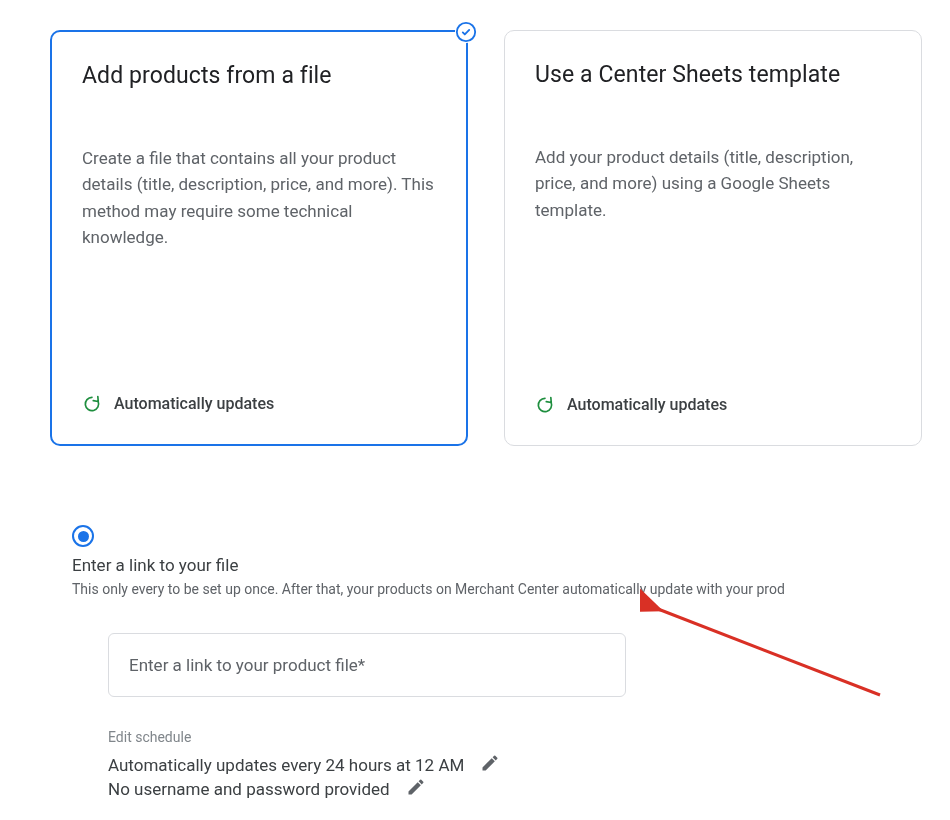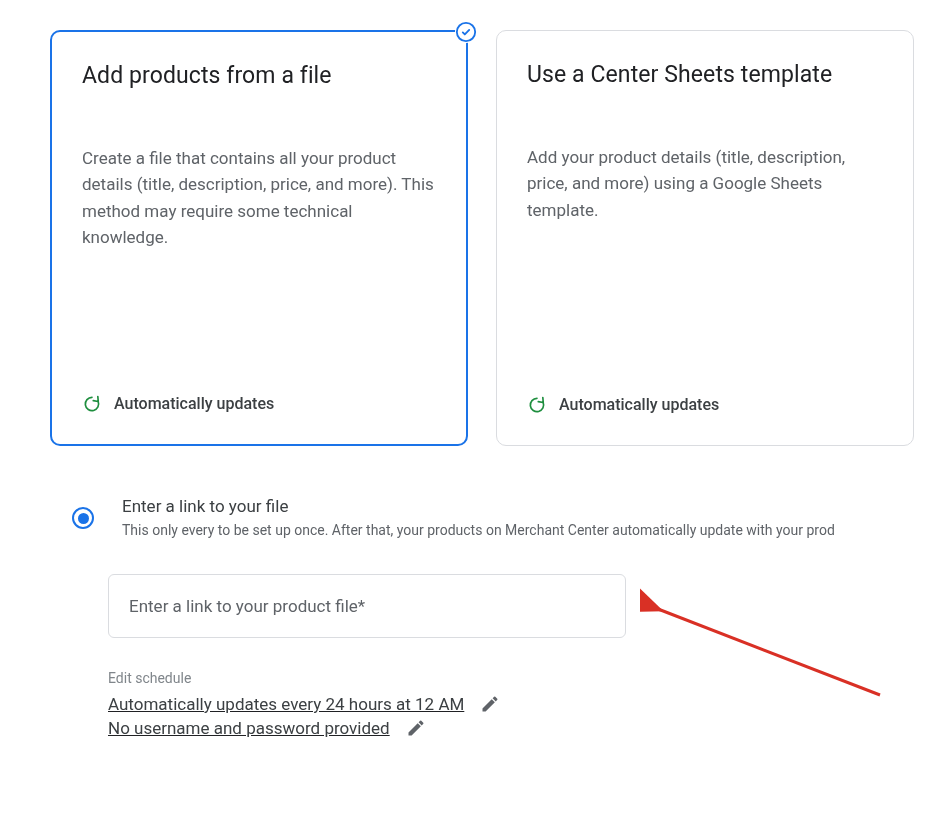--- a/index.html
+++ b/index.html
@@ -11,22 +11,22 @@
       font-family: 'Google Sans', Roboto, Arial, sans-serif;
       background: #fff;
       width: 950px;
       height: 820px;
       padding: 30px 0 0 50px;
       color: #202124;
       overflow: hidden;
     }
     .cards-row {
       display: flex;
-      gap: 28px;
-      margin-bottom: 50px;
+      gap: 36px;
+      margin-bottom: 77px;
     }
     .card {
       position: relative;
       width: 418px;
       height: 416px;
       border: 1px solid #dadce0;
       border-radius: 10px;
       padding: 30px 26px 26px 30px;
       display: flex;
       flex-direction: column;
@@ -66,22 +66,23 @@
       height: 22px;
       background: #fff;
       border-radius: 50%;
       display:flex;
       align-items:center;
       justify-content:center;
     }
     .radio-section {
       margin-left: 22px;
       display: flex;
-      align-items: center;
-      gap: 28px;
+      align-items: flex-start;
+      gap: 8px;
+      flex-direction: column;
     }
     .radio-outer {
       width: 22px;
       height: 22px;
       border: 2px solid #1a73e8;
       border-radius: 50%;
       display: flex;
       align-items: center;
       justify-content: center;
       flex-shrink: 0;
@@ -127,23 +128,22 @@
       margin-left: 58px;
     }
     .sub-label {
       font-size: 14px;
       color: #80868b;
       margin-top: 32px;
       margin-bottom: 6px;
     }
     .sub-value-row {
       display: flex;
-      align-items: center;
+      align-items: flex-end;
       gap: 14px;
-      text-decoration: underline;
     }
     .sub-value {
       font-size: 17px;
       color: #3c4043;
     }
     .pencil-btn {
       width: 24px;
       height: 24px;
       display: flex;
       align-items: center;

